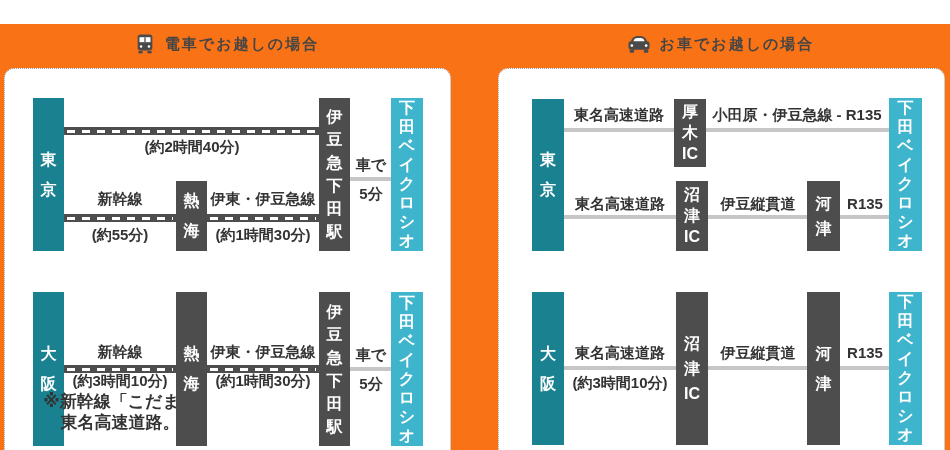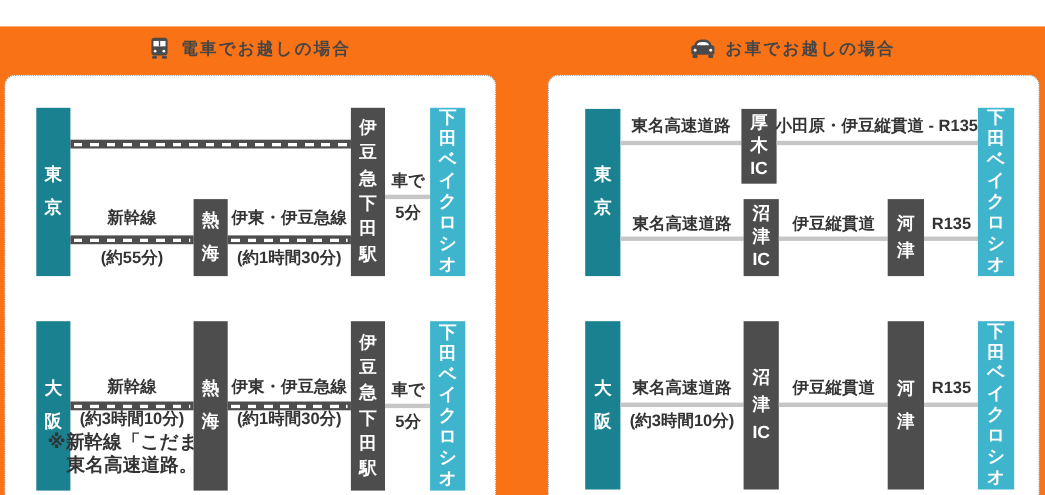--- a/index.html
+++ b/index.html
@@ -70,20 +70,21 @@
   </div>
 
   <div class="panel panel-train">
 
     <div class="vbox origin g13" style="left:28px;top:29px;width:31px;height:153px">
         <div>東</div>
         <div>京</div>
       </div>
 
     <div class="rail" style="left:59px;top:58px;width:255px"></div>
+    <div class="lbl" style="left:187px;top:69px">(約2時間40分)</div>
 
     <div class="rail" style="left:59px;top:145px;width:112px"></div>
     <div class="lbl" style="left:115px;top:121px">新幹線</div>
     <div class="lbl" style="left:115px;top:157px">(約55分)</div>
 
     <div class="vbox dark g13" style="left:171px;top:112px;width:31px;height:70px">
         <div>熱</div>
         <div>海</div>
       </div>
 
@@ -172,21 +173,21 @@
     <div class="road" style="left:65px;top:59px;width:110px"></div>
     <div class="lbl" style="left:120px;top:37px">東名高速道路</div>
 
     <div class="vbox dark g4" style="left:175px;top:30px;width:32px;height:68px">
         <div>厚</div>
         <div>木</div>
         <div>IC</div>
       </div>
 
     <div class="road" style="left:207px;top:59px;width:183px"></div>
-    <div class="lbl" style="left:298px;top:37px">小田原・伊豆縦貫道 - R135</div>
+    <div class="lbl" style="left:298px;top:37px">小田原・伊豆急線 - R135</div>
 
     <div class="road" style="left:65px;top:146px;width:112px"></div>
     <div class="lbl" style="left:121px;top:126px">東名高速道路</div>
 
     <div class="vbox dark g4" style="left:177px;top:112px;width:32px;height:70px">
         <div>沼</div>
         <div>津</div>
         <div>IC</div>
       </div>
 

